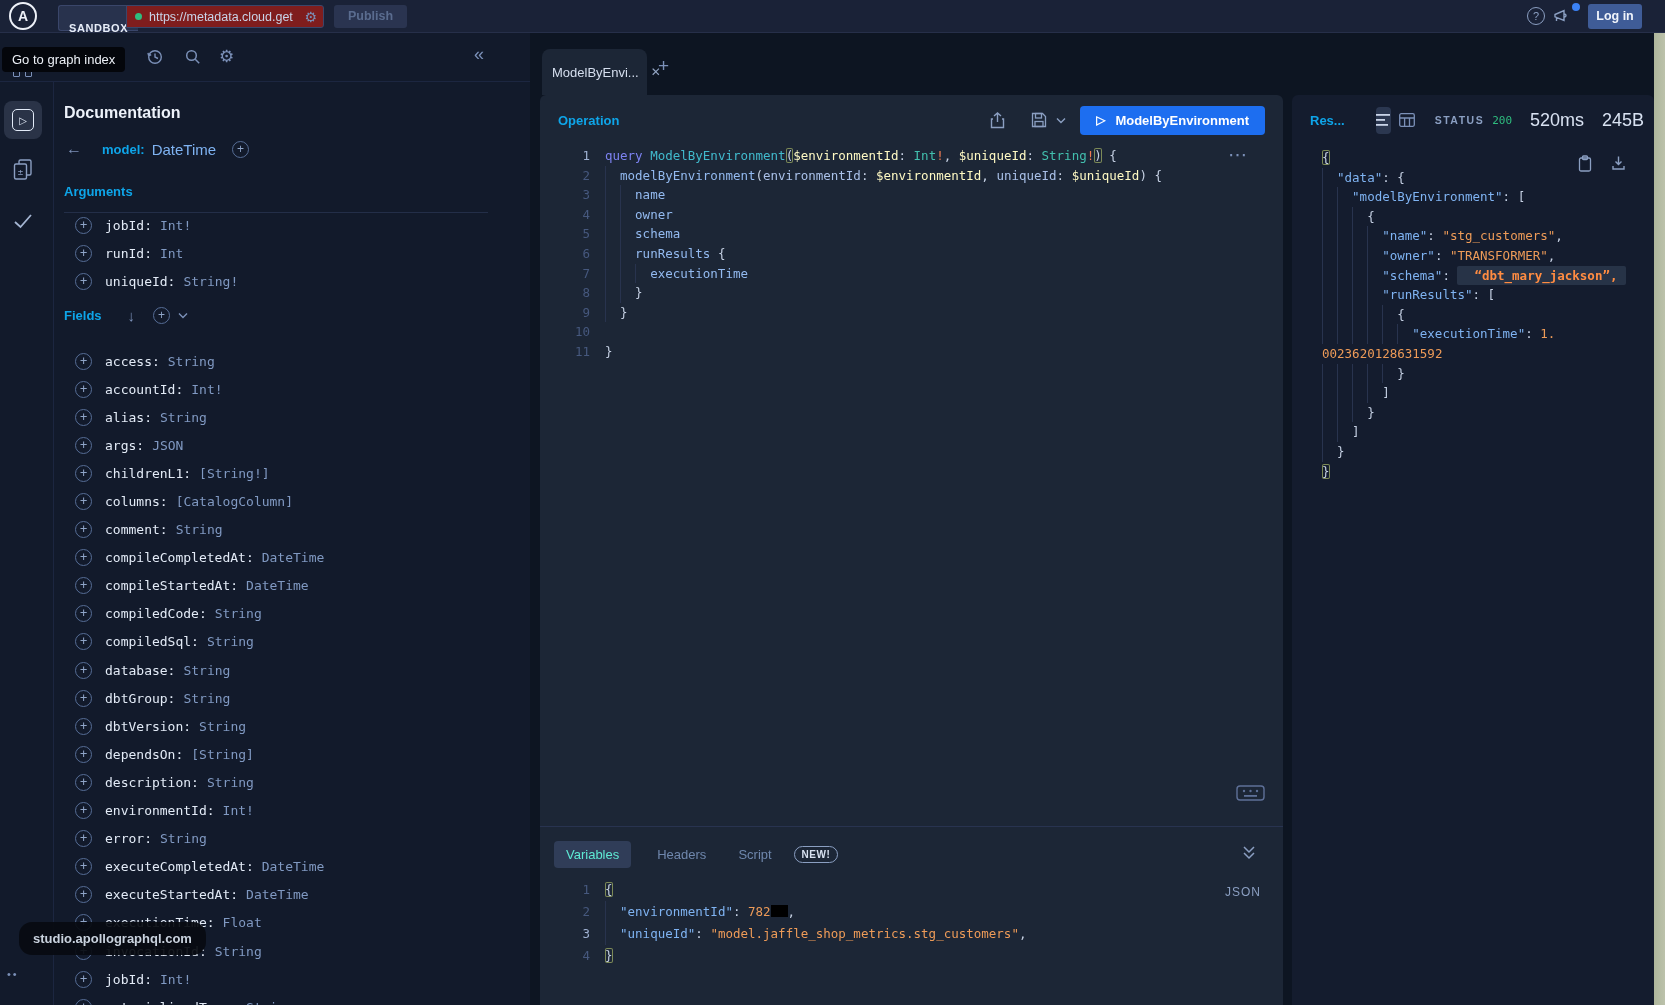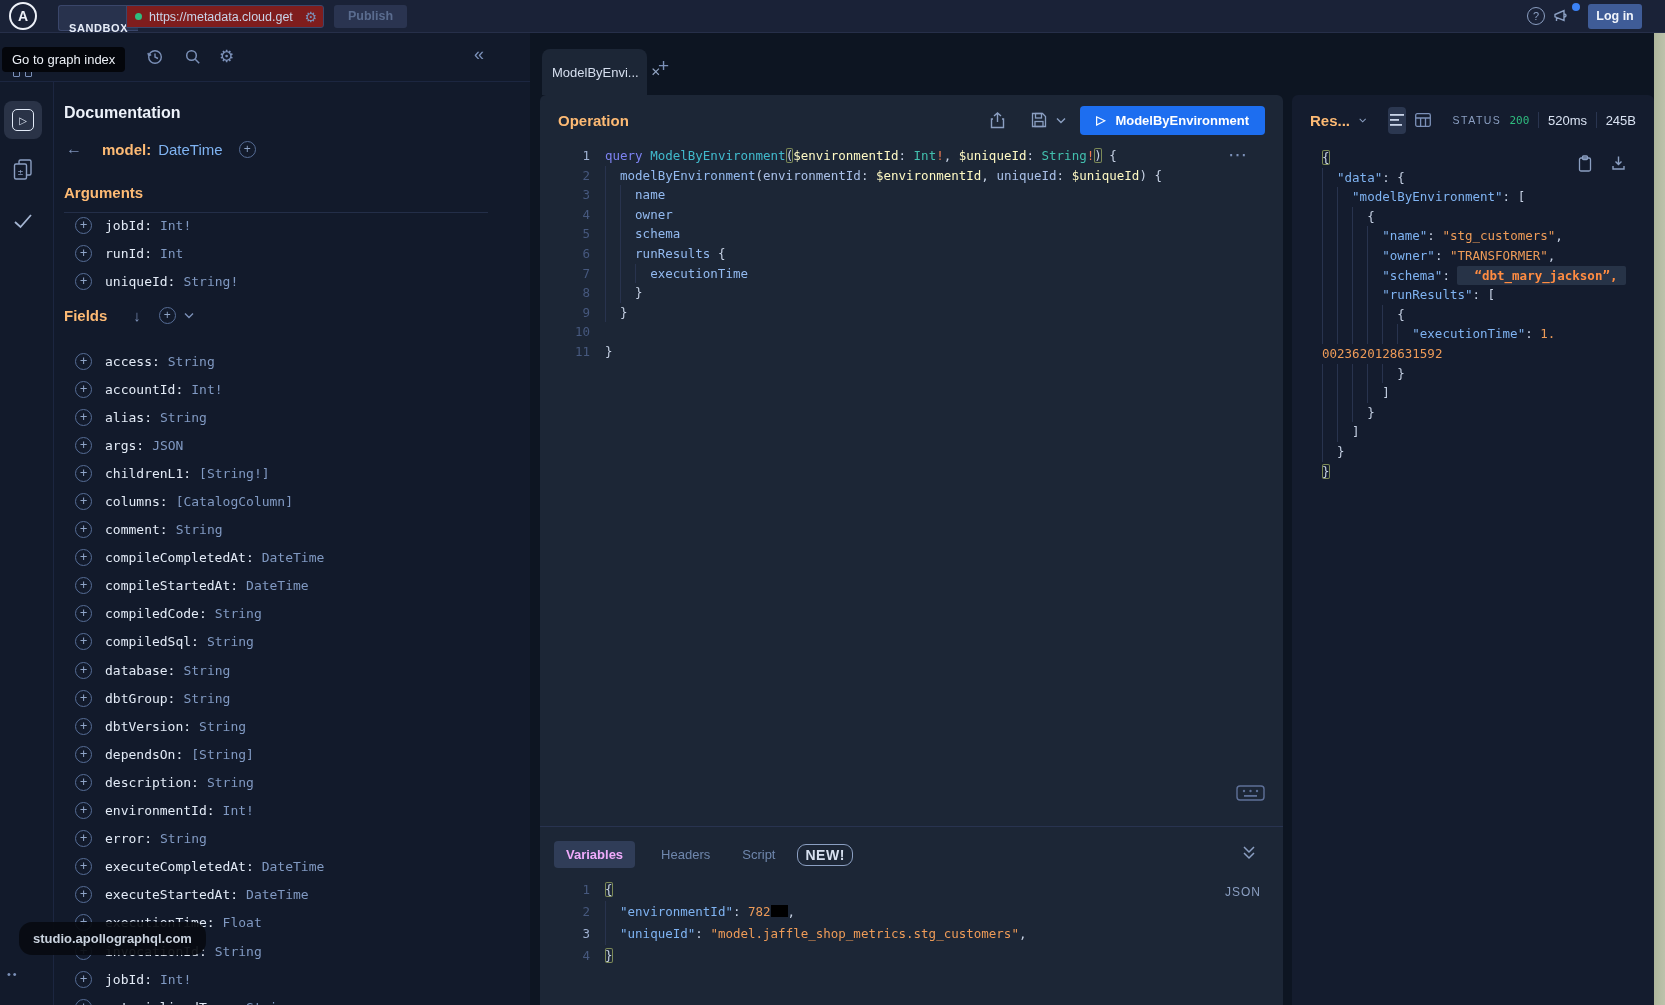--- a/index.html
+++ b/index.html
@@ -19,21 +19,21 @@
   .notifdot{position:absolute;left:1572px;top:3px;width:8px;height:8px;border-radius:50%;background:#3B82F6}
   
   .lefthead{position:absolute;left:0;top:33px;width:530px;height:49px;background:#121A2B;border-bottom:1px solid #1C2640;z-index:5}
   .rail{position:absolute;left:0;top:82px;width:54px;height:923px;background:#121A2B;border-right:1px solid #1C2640}
   .sidebar{position:absolute;left:54px;top:82px;width:476px;height:923px;background:#121A2B;overflow:hidden}
   .railbtn{position:absolute;left:4px;width:38px;height:38px;border-radius:8px;display:flex;align-items:center;justify-content:center}
   .railbtn.sel{background:#2A3347}
   .tooltip{position:absolute;left:2px;top:47px;background:#04060B;border-radius:4px;padding:5px 10px;font-size:13px;color:#EDF1F7;z-index:40;white-space:nowrap}
   .pill{position:absolute;left:19px;top:922px;background:rgba(8,11,17,.93);border-radius:13px;padding:9px 14px;font-size:13px;font-weight:bold;color:#C9D2DE;z-index:40}
   .h1{font-size:16px;font-weight:bold;color:#EDF2FA}
-  .h2{font-size:15px;font-weight:bold;color:#fdba74}
+  .h2{font-size:13px;font-weight:bold;color:#0ea5e9}
   .docdiv{position:absolute;left:10px;top:130px;width:424px;border-top:1px solid #232E48}
   .frow{display:flex;align-items:center;height:28.1px;font-family:"DejaVu Sans Mono",monospace;font-size:13px}
   .pc{width:17px;height:17px;border:1px solid #566D96;border-radius:50%;color:#8FA5C8;font-size:12px;line-height:14px;text-align:center;margin-right:13px;flex:none}
   .fname{color:#E3EBF7}
   .ftype{color:#8099C2;margin-left:8px}
   .icn{color:#7B90B8}
   
   .tab{position:absolute;left:542px;top:49px;width:105px;height:46px;background:#1C2636;border-radius:8px 8px 0 0;display:flex;align-items:center;padding:0 10px;font-size:13px;color:#D6DFEF;z-index:2}
   .panel{position:absolute;left:540px;top:95px;width:743px;height:910px;background:#1C2636;border-radius:6px 6px 0 0}
   .opheader{position:absolute;left:0;top:0;width:100%;height:50px;display:flex;align-items:center;padding:0 18px}
@@ -47,32 +47,32 @@
   .vars .cl{line-height:22px}
   .vars .ig{height:22px}
   .tk-kw{color:#7D83F2}.tk-op{color:#41BACD}.tk-vr{color:#fef9c3}.tk-ty{color:#42BFAE}
   .tk-bg{color:#EE7A52}.tk-pn{color:#C6D1E4}.tk-fl{color:#93BAF0}.tk-at{color:#A9C0E8}
   .tk-ky{color:#7FB3F2}.tk-st{color:#EE9B58}.tk-nm{color:#EE9B58}
   .tk-bx{color:#C6D1E4;box-shadow:inset 0 0 0 1px #7C8A58;border-radius:2px}
   .tk-hl{background:#273347;color:#FF8C42;font-weight:bold;padding:2px 9px 2px 17px;border-radius:2px}
   .red{display:inline-block;width:17px;height:12px;background:#000;vertical-align:-1px}
   .pdiv{position:absolute;left:0;top:731px;width:100%;border-top:1px solid #283350}
   .vtab{height:27px;border-radius:4px;display:flex;align-items:center;padding:0 12px;font-size:13px;color:#6F87AD}
-  .vtab.on{background:#303D58;color:#f0abfc;font-weight:bold}
-  .newbadge{border:1px solid #8B9FC2;border-radius:9px;font-size:14px;font-weight:bold;letter-spacing:.5px;color:#D7E0EF;padding:2px 7px;margin-left:10px}
+  .vtab.on{background:#303D58;color:#5eead4;font-weight:normal}
+  .newbadge{border:1px solid #8B9FC2;border-radius:9px;font-size:10px;font-weight:bold;letter-spacing:.5px;color:#D7E0EF;padding:2px 7px;margin-left:10px}
   .jsonlbl{position:absolute;right:22px;top:790px;font-size:12px;letter-spacing:1px;color:#8B9FC2}
   
   .resp{position:absolute;left:1292px;top:95px;width:362px;height:910px;background:#141C2E;border-radius:6px 6px 0 0}
   .respheader{position:absolute;left:0;top:0;width:100%;height:50px;display:flex;align-items:center;padding:0 18px}
   .viewbtn{width:27px;height:27px;border-radius:4px;display:flex;align-items:center;justify-content:center}
   .viewbtn.on{background:#2B3750}
   .sep{width:1px;height:16px;background:#2A3550;margin:0 9px}
-  .statuslbl{font-size:10.5px;letter-spacing:1.5px;color:#8B9FC2;font-weight:normal}
+  .statuslbl{font-size:10.5px;letter-spacing:1.5px;color:#8B9FC2;font-weight:bold}
   .statusok{color:#2FBD7F;font-size:11px;font-family:"DejaVu Sans Mono",monospace;margin-left:8px}
-  .meta{font-size:13px;color:#D9E2F2}
+  .meta{font-size:18px;color:#D9E2F2}
   .strip{position:absolute;left:1654px;top:0;width:11px;height:1005px;background:linear-gradient(90deg,#AEB69C,#BCC2AB)}
   svg{display:block}
 </style>
 </head>
 <body>
 
 <div class="topbar">
   <div class="logo">A</div>
   <div class="chip">SANDBOX</div>
   <div class="urlbox">

